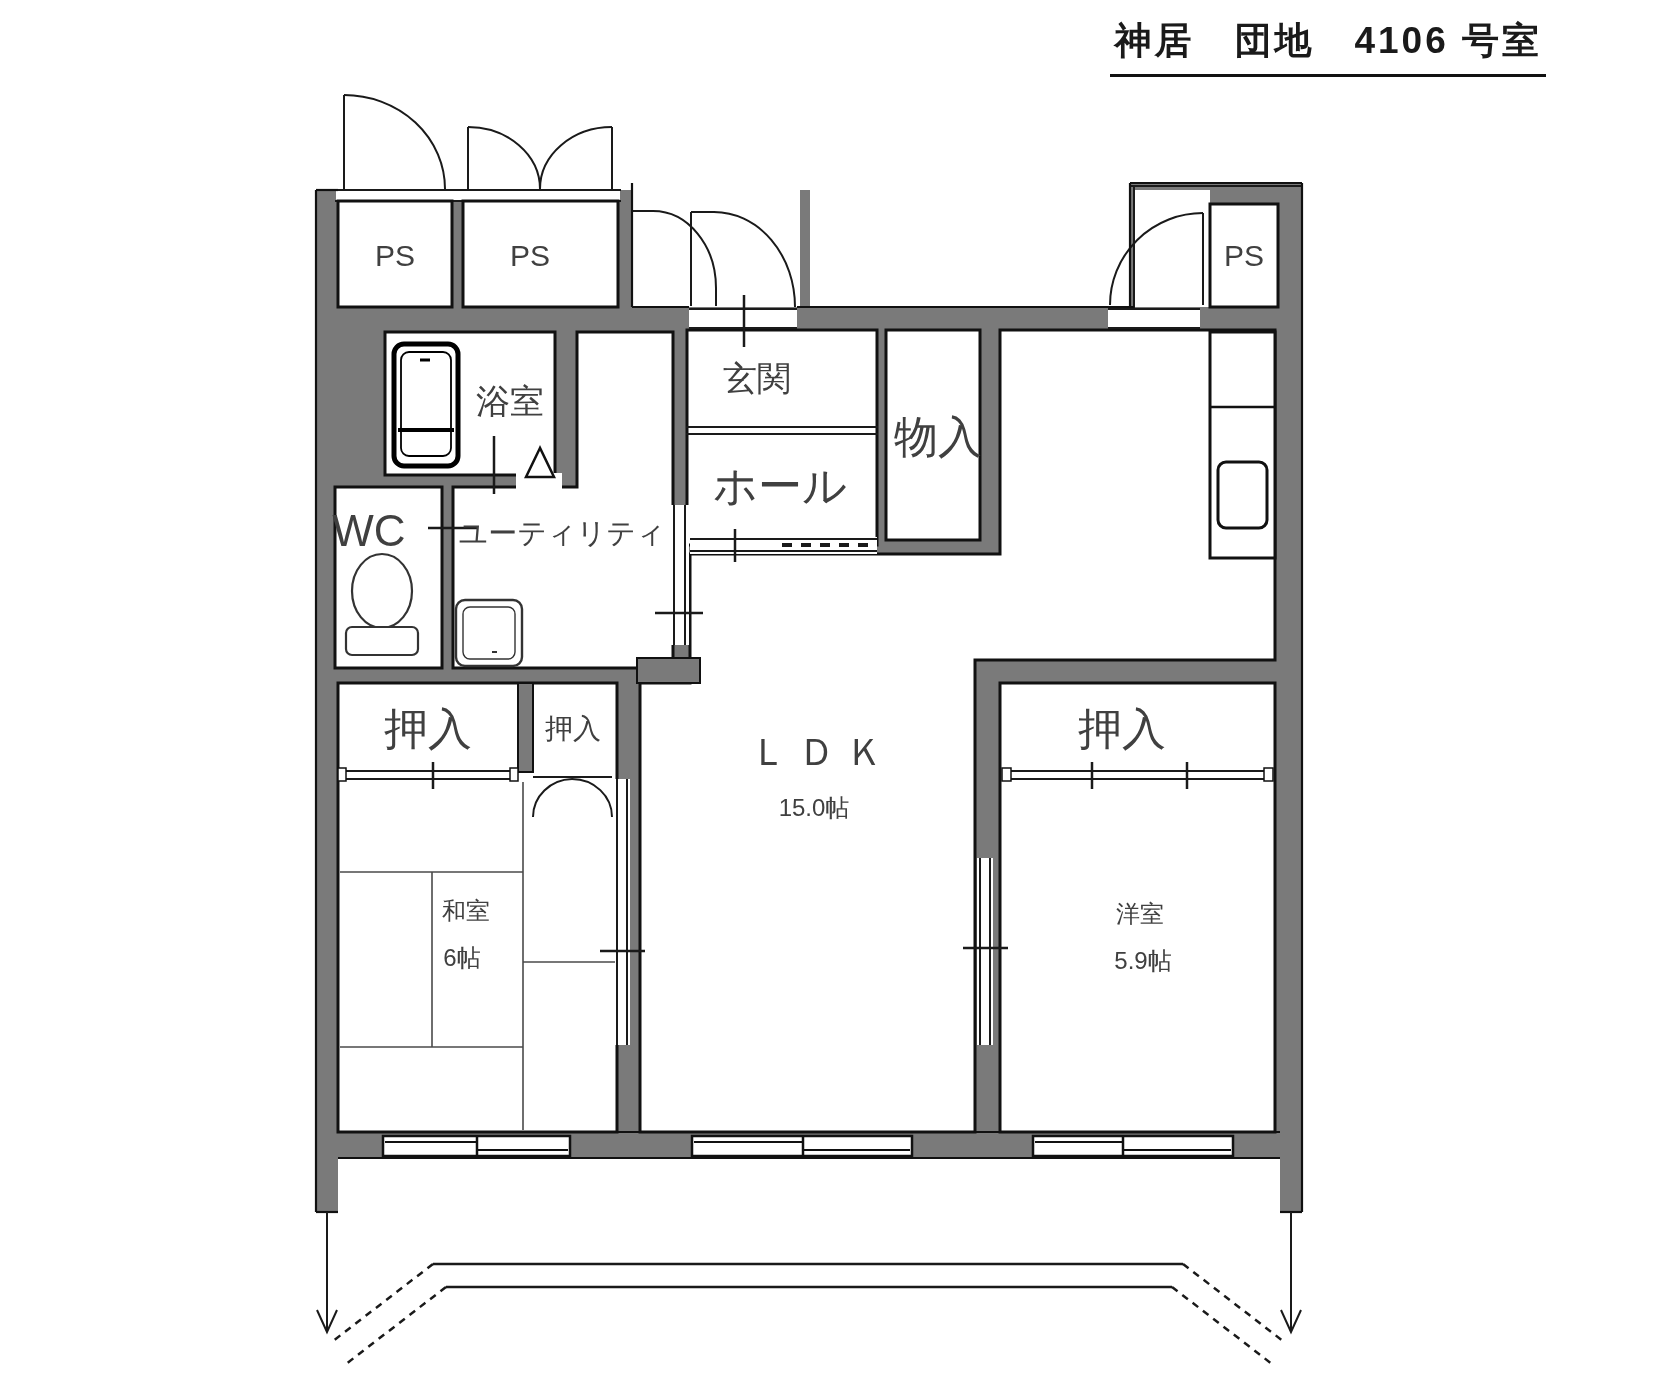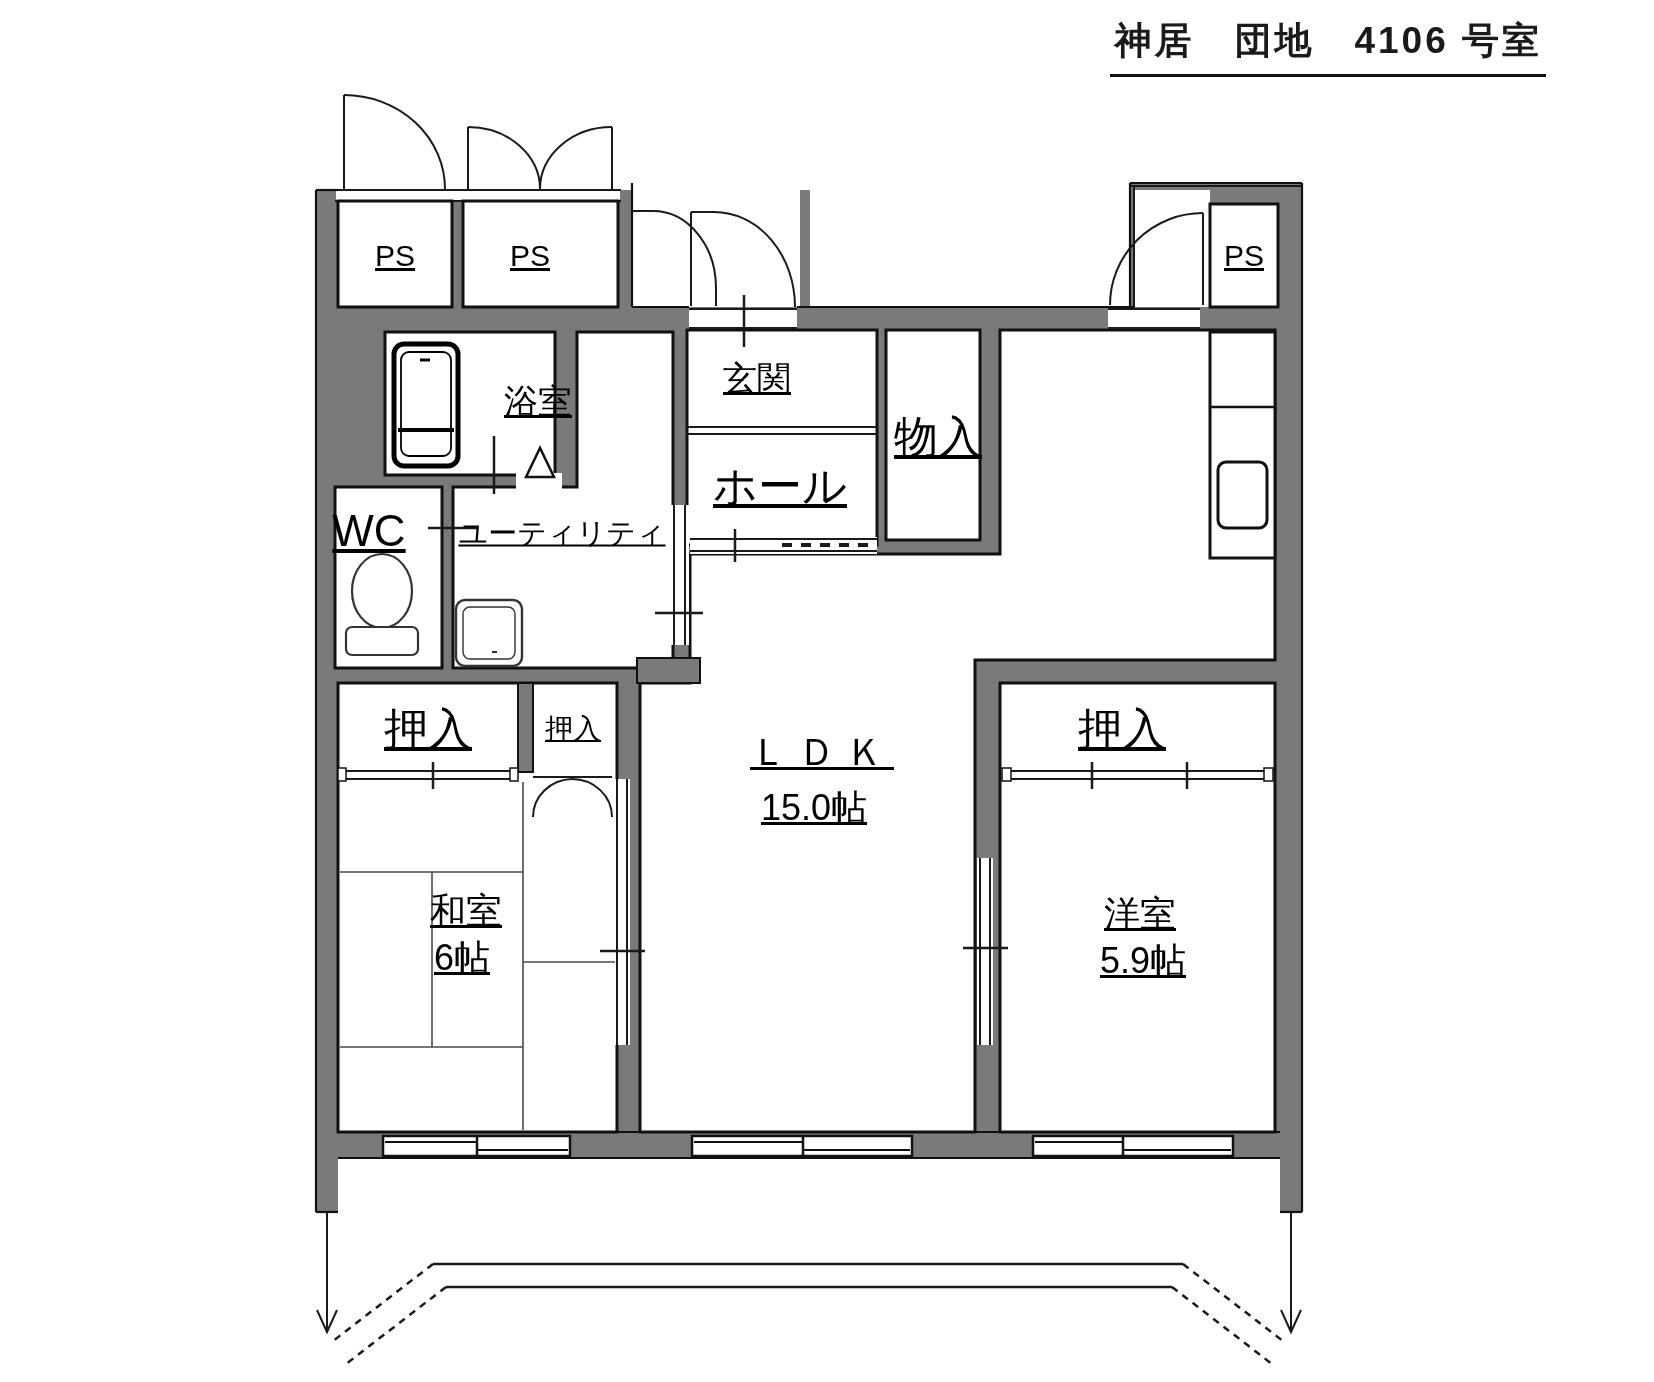--- a/index.html
+++ b/index.html
@@ -3,27 +3,27 @@
 <meta charset="utf-8">
 <style>
   html,body{margin:0;padding:0;background:#fff;}
   #stage{
     position:relative;width:1654px;height:1382px;background:#ffffff;
     font-family:"Liberation Sans","DejaVu Sans",sans-serif;color:#1a1a1a;overflow:hidden;
   }
   #plan-svg{position:absolute;left:0;top:0;}
   .lbl{
     position:absolute;transform:translate(-50%,-50%);
-    white-space:nowrap;color:#000000;line-height:1;text-decoration:underline;
+    white-space:nowrap;color:#404040;line-height:1;
   }
   #title{
     position:absolute;top:16px;right:108px;font-size:37px;font-weight:600;
     letter-spacing:3px;border-bottom:3px solid #111;padding:0 4px 8px 4px;
   }
-  .f36{font-size:36px;}
+  .f36{font-size:24px;}
   .f34{font-size:34px;}
   .f32{font-size:44px;}
   .f30{font-size:30px;}
   .f28{font-size:28px;}
   .f25{font-size:29px;}
   .ldk{font-size:38px;letter-spacing:10px;}
 </style>
 </head>
 <body>
 
@@ -250,21 +250,21 @@
       </g>
     </g>
   </svg>
 
   <div id="title">神居　団地　4106 号室</div>
 
   <div class="lbl f30" style="left:395px;top:256px;">PS</div>
   <div class="lbl f30" style="left:530px;top:256px;">PS</div>
   <div class="lbl f30" style="left:1244px;top:256px;">PS</div>
 
-  <div class="lbl f34" style="left:510px;top:401px;margin-left:28px;">浴室</div>
+  <div class="lbl f34" style="left:510px;top:401px;">浴室</div>
   <div class="lbl f32" style="left:369px;top:531px;">WC</div>
   <div class="lbl f25" style="left:562px;top:533px;">ユーティリティ</div>
 
   <div class="lbl f34" style="left:757px;top:378px;">玄関</div>
   <div class="lbl f32" style="left:780px;top:486px;text-align:center;">ホール</div>
   <div class="lbl f32" style="left:938px;top:437px;">物入</div>
 
   <div class="lbl f32" style="left:428px;top:729px;">押入</div>
   <div class="lbl f28" style="left:573px;top:729px;">押入</div>
   <div class="lbl f32" style="left:1122px;top:729px;">押入</div>

